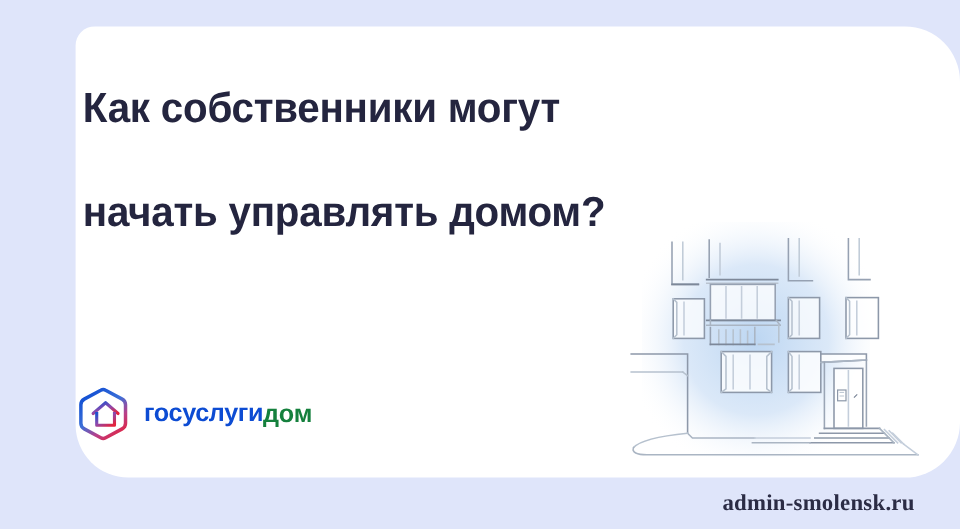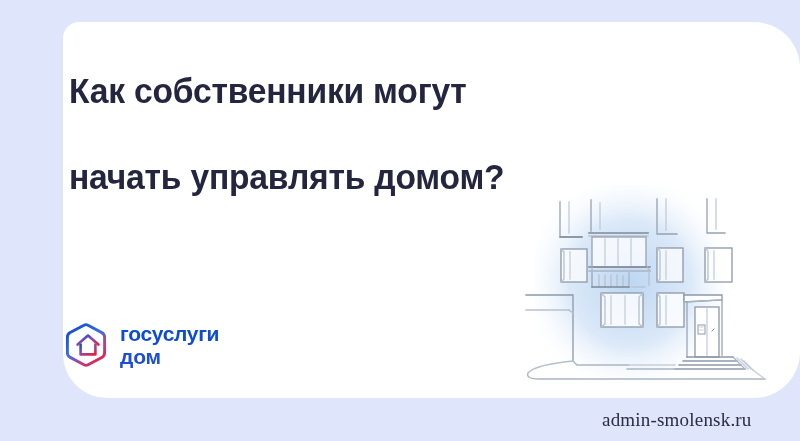--- a/index.html
+++ b/index.html
@@ -66,34 +66,34 @@
     gap: 9px;
   }
   #logo-mark {
     width: 46px;
     height: 46px;
     display: block;
     flex: none;
   }
   #logo-words {
     display: flex;
-    flex-direction: column;
+    flex-direction: row;
     justify-content: space-between;
     line-height: 1;
   }
   #logo-gosuslugi {
     color: #0d4cd3;
     font-family: "Liberation Sans", sans-serif;
     font-weight: 700;
     font-size: 21px;
     letter-spacing: -0.3px;
     line-height: 22px;
   }
   #logo-dom {
-    color: #1d4ed8;
+    color: #15803d;
     font-family: "Liberation Sans", sans-serif;
     font-weight: 700;
     font-size: 21px;
     letter-spacing: -0.2px;
     line-height: 23px;
   }
 
   
   #illustration {
     position: absolute;
@@ -108,21 +108,21 @@
     height: 205px;
   }
 
   
   #watermark {
     position: absolute;
     left: 570px;
     top: 409px;
     color: #2b2c45;
     font-family: "Liberation Serif", serif;
-    font-weight: 400;
+    font-weight: 700;
     font-size: 19px;
     letter-spacing: 0.2px;
     white-space: nowrap;
   }
 </style>
 </head>
 <body>
 
 <div id="canvas">
 

